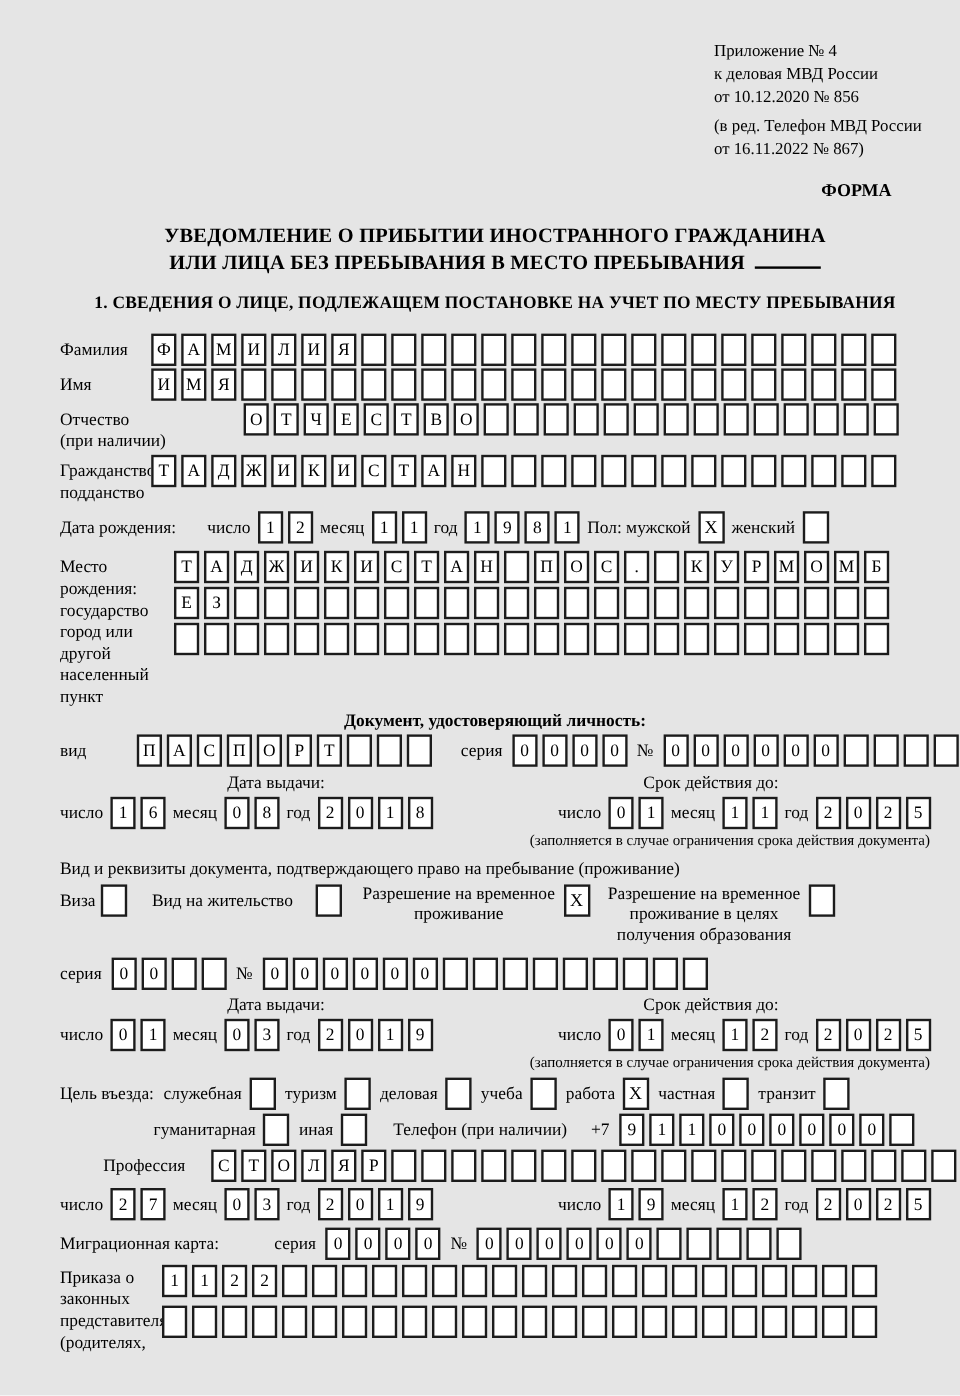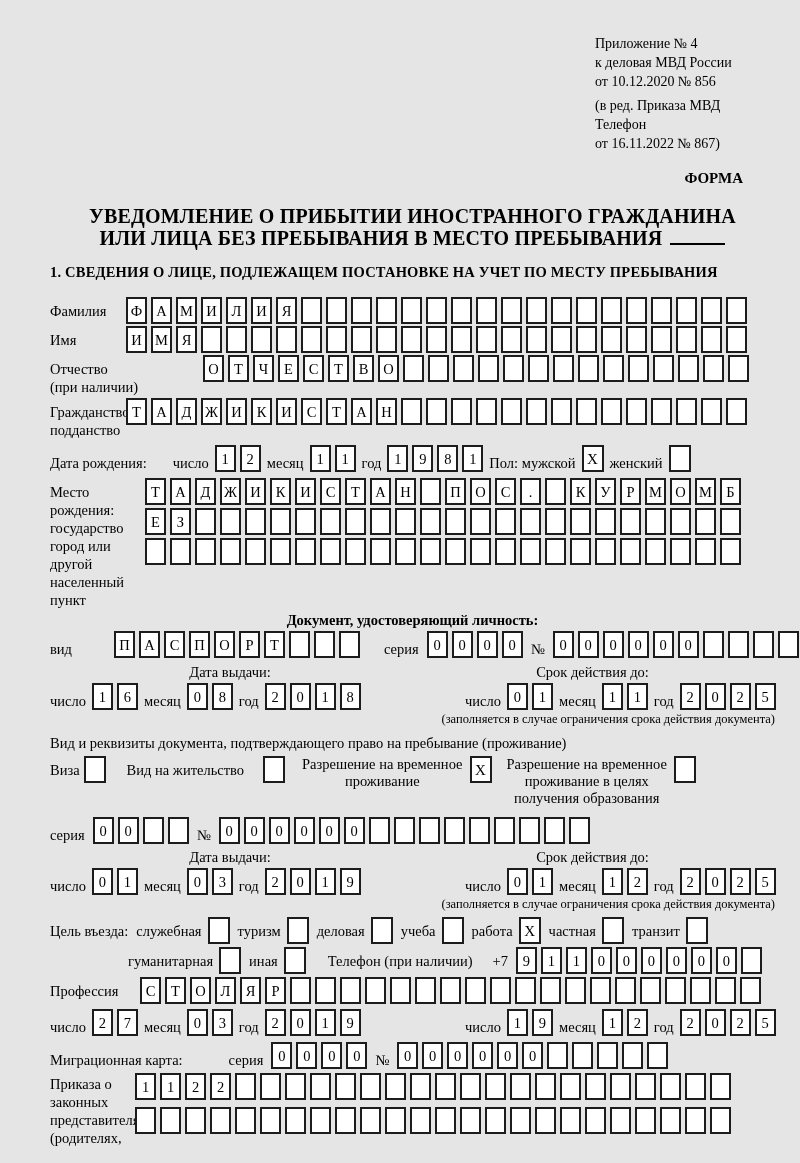--- a/index.html
+++ b/index.html
@@ -7,23 +7,23 @@
   .page {
     width:800px; height:1163px;
     padding:34px 25px 10px 50px;
     font-family:"Liberation Serif","DejaVu Serif",serif;
     color:#000; background:#e5e5e5; overflow:hidden;
     font-size:14.5px; line-height:18px;
   }
   .appendix { margin-left:545px; font-size:14px; line-height:19px; }
   .appendix .gap { height:5px; }
   .forma { text-align:right; padding-right:32px; font-weight:bold; font-size:15px; margin-top:16px; }
-  .title { text-align:center; font-weight:bold; font-size:20px; line-height:22px; margin-top:18px; letter-spacing:.2px; }
+  .title { text-align:center; font-weight:bold; font-size:17px; line-height:22px; margin-top:18px; letter-spacing:.2px; }
   .blankline { display:inline-block; width:55px; border-bottom:2px solid #000; height:12px; margin-left:8px; }
-  .sect-head { text-align:left; font-weight:bold; font-size:14.5px; margin-top:14px; margin-bottom:16px; letter-spacing:.2px; }
+  .sect-head { text-align:center; font-weight:bold; font-size:14.5px; margin-top:14px; margin-bottom:16px; letter-spacing:.2px; }
 
   .row { display:flex; align-items:flex-start; margin-bottom:2px; }
   .lbl { padding-top:5px; flex:0 0 auto; }
   .w76 { width:76px; } .w153 { width:153px; } .w95 { width:95px; } .w85 { width:85px; }
   .boxes { display:flex; gap:4px; flex-wrap:nowrap; }
   .cell {
     width:21px; height:27px; flex:0 0 21px;
     border:2px solid #1c1c1c; background:#fff;
     display:flex; align-items:center; justify-content:center;
     font-size:14.5px; font-family:"Liberation Serif",serif;
@@ -31,21 +31,21 @@
   .chk {
     width:22px; height:27px; flex:0 0 22px;
     border:2px solid #1c1c1c; background:#fff;
     display:inline-flex; align-items:center; justify-content:center;
     font-size:15px;
   }
   .pair { display:flex; align-items:flex-start; gap:7px; }
   .inline-lbl { padding-top:5px; }
   .stack { display:flex; flex-direction:column; gap:3px; }
 
-  .dg { display:flex; align-items:flex-end; gap:6px; }
+  .dg { display:flex; align-items:center; gap:6px; }
   .dates { display:flex; margin-bottom:1px; }
   .dhalf-l { width:360px; } .dhalf-r { width:365px; }
   .dhdr { text-align:center; font-size:14.5px; margin-bottom:1px; }
   .dnote { text-align:right; font-size:12.5px; line-height:16px; margin-bottom:5px; }
 
   .permit-intro { margin-bottom:3px; padding-top:2px; }
   .permit-row { display:flex; align-items:flex-start; gap:13px; margin:4px 0 10px 0;font-family:Liberation Serif, serif; }
   .c2 { text-align:center; line-height:17px; }
 
   .goal-row { display:flex; align-items:flex-start; gap:8px; margin-bottom:3px; }
@@ -56,21 +56,21 @@
 </head>
 <body>
 
 <div class="page">
 
   <div class="appendix">
     <div>Приложение № 4</div>
     <div>к деловая МВД России</div>
     <div>от 10.12.2020 № 856</div>
     <div class="gap"></div>
-    <div>(в ред. Приказа МВД Телефон</div>
+    <div>(в ред. Телефон МВД России</div>
     <div>от 16.11.2022 № 867)</div>
   </div>
 
   <div class="forma">ФОРМА</div>
 
   <div class="title">
     <div>УВЕДОМЛЕНИЕ О ПРИБЫТИИ ИНОСТРАННОГО ГРАЖДАНИНА</div>
     <div><span>ИЛИ ЛИЦА БЕЗ ПРЕБЫВАНИЯ В МЕСТО ПРЕБЫВАНИЯ</span><span class="blankline"></span></div>
   </div>
 
@@ -570,21 +570,21 @@
         <span class="cell">0</span>
         <span class="cell">0</span>
         <span class="cell">0</span>
         <span class="cell">0</span>
         <span class="cell">0</span>
         <span class="cell">0</span>
         <span class="cell"></span>
       </span>
   </div>
 
-  <div class="row" style="margin-bottom:5px;">
+  <div class="row" style="margin-bottom:5px;margin-left:36px;">
     <span class="lbl w76" style="width:90px;">Профессия</span>
     <span class="boxes">
         <span class="cell">С</span>
         <span class="cell">Т</span>
         <span class="cell">О</span>
         <span class="cell">Л</span>
         <span class="cell">Я</span>
         <span class="cell">Р</span>
         <span class="cell"></span>
         <span class="cell"></span>

